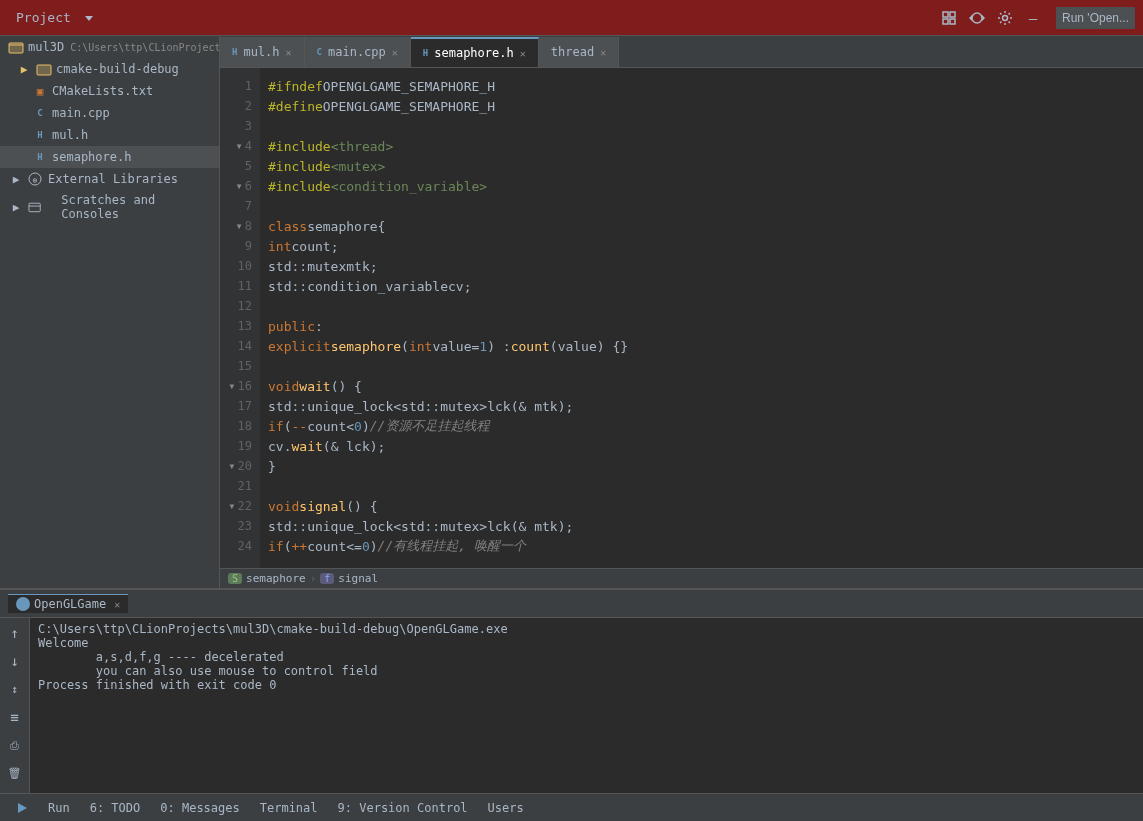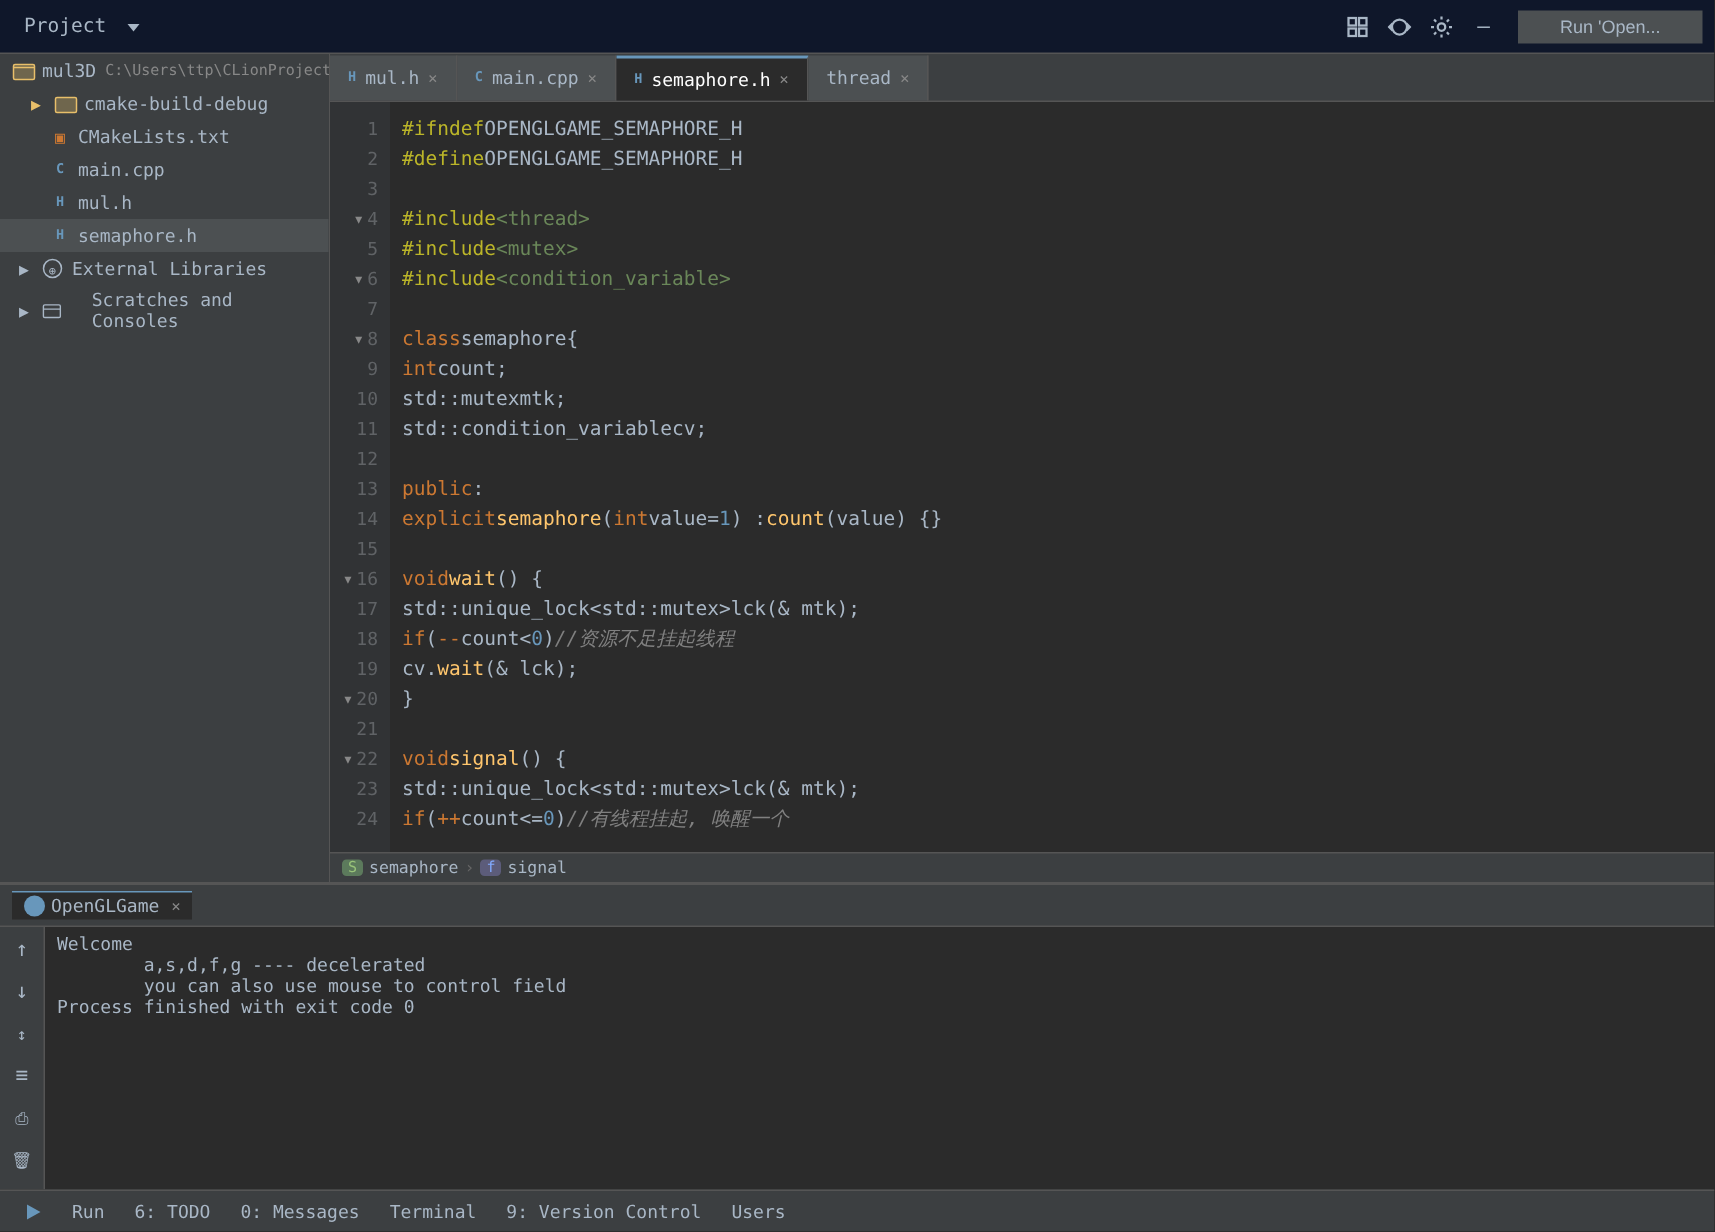--- a/index.html
+++ b/index.html
@@ -1,23 +1,23 @@
 <!DOCTYPE html>
 <html><head>
   <meta charset="utf-8">
   <style>
     * { margin: 0; padding: 0; box-sizing: border-box; }
     body { font-family: 'Consolas', 'Monaco', monospace; font-size: 12px; background: #2b2b2b; color: #a9b7c6; height: 821px; overflow: hidden; display: flex; flex-direction: column; }
 
     
-    .top-bar { background: #0f172a; height: 36px; display: flex; align-items: center; padding: 0 8px; gap: 4px; border-bottom: 1px solid #555; flex-shrink: 0; }
+    .top-bar { background: #7f1d1d; height: 36px; display: flex; align-items: center; padding: 0 8px; gap: 4px; border-bottom: 1px solid #555; flex-shrink: 0; }
     .top-bar-project { color: #a9b7c6; font-size: 13px; padding: 4px 8px; cursor: pointer; }
     .top-bar-icons { display: flex; gap: 6px; margin-left: auto; color: #a9b7c6; }
     .top-bar-icon { width: 22px; height: 22px; display: flex; align-items: center; justify-content: center; cursor: pointer; font-size: 14px; }
-    .run-button { background: #4c5052; color: #a9b7c6; border: none; padding: 4px 28px; cursor: pointer; font-size: 12px; margin-left: 8px; }
+    .run-button { background: #4c5052; color: #a9b7c6; border: none; padding: 4px 6px; cursor: pointer; font-size: 12px; margin-left: 8px; }
 
     
     .main-layout { display: flex; flex: 1; overflow: hidden; }
 
     
     .sidebar { width: 220px; background: #3c3f41; border-right: 1px solid #555; display: flex; flex-direction: column; flex-shrink: 0; overflow-y: auto; }
     .sidebar-item { display: flex; align-items: center; padding: 3px 8px; cursor: pointer; font-size: 12px; gap: 4px; }
     .sidebar-item.active { background: #4c5052; }
     .sidebar-icon { width: 16px; height: 16px; display: flex; align-items: center; justify-content: center; font-size: 11px; flex-shrink: 0; }
     .sidebar-label { color: #a9b7c6; }
@@ -273,20 +273,21 @@
   <div style="display:flex; flex:1; overflow:hidden;">
     <div style="width:30px; background:#3c3f41; border-right:1px solid #555; display:flex; flex-direction:column; align-items:center; padding:4px 0; gap:6px;">
       <div class="action-icon">↑</div>
       <div class="action-icon">↓</div>
       <div class="action-icon" style="font-size:11px;">↕</div>
       <div class="action-icon">≡</div>
       <div class="action-icon" style="font-size:11px;">⎙</div>
       <div class="action-icon" style="font-size:11px;">🗑</div>
     </div>
     <div class="bottom-content">
+      <div style="color:#a9b7c6;">C:\Users\ttp\CLionProjects\mul3D\cmake-build-debug\OpenGLGame.exe</div>
       <div class="console-output">Welcome</div>
       <div class="console-output">        a,s,d,f,g ---- decelerated</div>
       <div class="console-output">        you can also use mouse to control field</div>
       <div class="console-output">Process finished with exit code 0</div>
     </div>
   </div>
 </div>
 
 <div class="bottom-tool-tabs">
   <div class="bottom-tool-tab">

